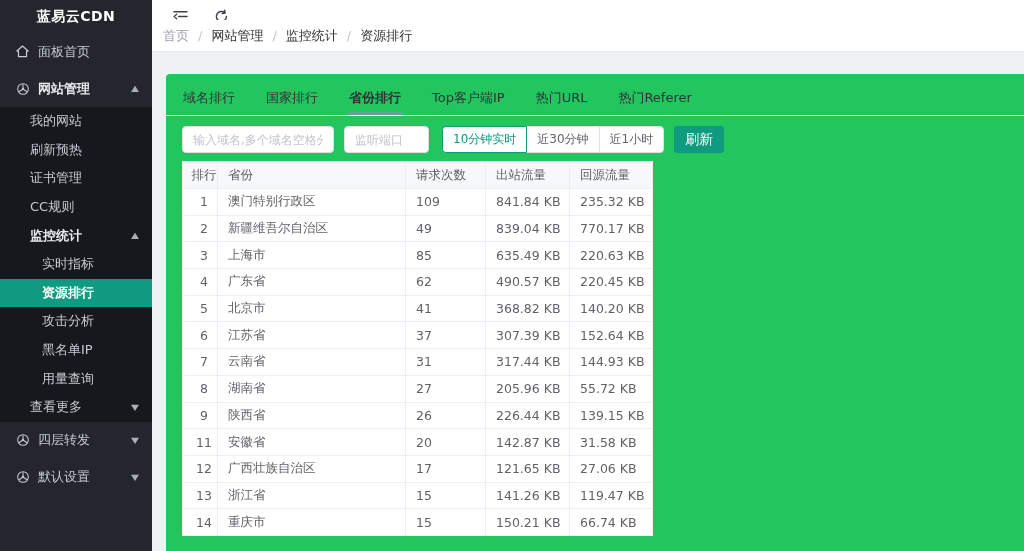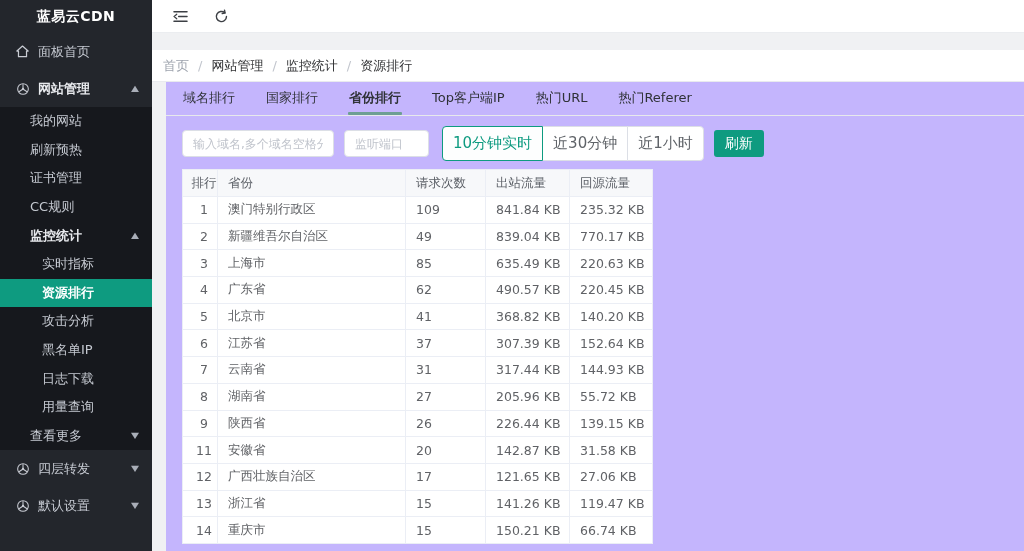--- a/index.html
+++ b/index.html
@@ -19,39 +19,39 @@
   .menu-item.lvl2 { height:28.6px; padding-left:42px; }
   .menu-item.dark { background:#16181d; }
   .menu-item.bold { font-weight:600; color:#e8eaee; }
   .menu-item.active { background:#0e9b80; color:#ffffff; font-weight:600; }
   .mi-icon { width:15px; height:15px; margin-right:8px; display:inline-flex; align-items:center; justify-content:center; flex:0 0 15px; }
   .mi-icon svg { display:block; }
   .mi-arrow { margin-left:auto; margin-right:14px; font-size:8px; color:#a9aeb8; transform:scaleX(1.3); }
   
   .topbar { position:absolute; left:152px; right:0; top:0; height:33px; background:#fff; border-bottom:1px solid #ebedf0; display:flex; align-items:center; padding-left:20px; gap:24px; z-index:4; }
   .tb-icon { width:17px; height:17px; display:inline-flex; align-items:center; justify-content:center; cursor:pointer; }
-  .breadcrumb { position:absolute; left:152px; right:0; top:50px; height:32px; background:#fff; border-bottom:1px solid #e9ebee; display:flex; align-items:center; padding-left:11px; font-size:13px; z-index:4; }
+  .breadcrumb { position:absolute; left:152px; right:0; top:20px; height:32px; background:#fff; border-bottom:1px solid #e9ebee; display:flex; align-items:center; padding-left:11px; font-size:13px; z-index:4; }
   .bc-item { color:#303133; font-weight:500; cursor:pointer; }
   .bc-item.first { color:#9da3ad; font-weight:400; }
   .bc-sep { color:#c0c4cc; margin:0 9px; font-weight:400; }
   
-  .card { position:absolute; left:166px; top:74px; right:0; bottom:0; background:#c4b5fd; border-radius:4px 0 0 0; padding:14px 16px 0 16px; }
+  .card { position:absolute; left:166px; top:74px; right:0; bottom:0; background:#22c55e; border-radius:4px 0 0 0; padding:14px 16px 0 16px; }
   .tabs-wrap { margin:0 -16px; padding:0 16px; border-bottom:1px solid #e7e9ec; }
   .tabs { display:flex; gap:29px; }
   .tab { font-size:13px; color:#2f3237; padding:1px 1px 8px 1px; position:relative; cursor:pointer; }
   .tab.active { font-weight:600; }
   .tab.active::after { content:""; position:absolute; left:0; right:0; bottom:0; height:3px; background:#6d9e94; border-radius:1px; }
   
   .filter-row { margin-top:10px; display:flex; align-items:center; }
   .f-input { height:27px; border:1px solid #dcdfe6; border-radius:4px; padding:0 10px; font-size:12px; color:#333; outline:none; font-family:inherit; }
   .f-input::placeholder { color:#c0c4cc; }
   .f-input.domain { width:152px; margin-right:10px; }
   .f-input.port { width:85px; margin-right:13px; }
   .btn-group { display:inline-flex; }
-  .tbtn { height:35px; padding:0 10px; font-size:15px; background:#fff; border:1px solid #dcdfe6; color:#5f6368; cursor:pointer; margin-left:-1px; position:relative; font-family:inherit; }
+  .tbtn { height:27px; padding:0 10px; font-size:12px; background:#fff; border:1px solid #dcdfe6; color:#5f6368; cursor:pointer; margin-left:-1px; position:relative; font-family:inherit; }
   .tbtn:first-child { border-radius:4px 0 0 4px; margin-left:0; }
   .tbtn:last-child { border-radius:0 4px 4px 0; }
   .tbtn.active { color:#0e9b80; border-color:#0e9b80; z-index:2; background:#fdfefe; }
   .refresh-btn { margin-left:10px; height:27px; padding:0 11px; background:#0e9b80; color:#fff; border:none; border-radius:3px; font-size:14px; cursor:pointer; font-family:inherit; }
   
   .rank-table { margin-top:8px; border-collapse:collapse; table-layout:fixed; width:470px; }
   .rank-table th, .rank-table td { border:1px solid #ebeef5; font-weight:400; font-size:12.5px; text-align:left; padding:0 0 0 10px; overflow:hidden; white-space:nowrap; }
   .rank-table th { height:27px; background:#f7f8fa; color:#5b5f66; }
   .rank-table td { height:26.7px; color:#606266; background:#fff; }
   .rank-table th.c0, .rank-table td.c0 { text-align:center; padding-left:8px; }
@@ -101,23 +101,20 @@
         <span class="mi-label">实时指标</span>
       </div>
       <div class="menu-item lvl2 dark active">
         <span class="mi-label">资源排行</span>
       </div>
       <div class="menu-item lvl2 dark">
         <span class="mi-label">攻击分析</span>
       </div>
       <div class="menu-item lvl2 dark">
         <span class="mi-label">黑名单IP</span>
-      </div>
-      <div class="menu-item lvl2 dark">
-        <span class="mi-label">日志下载</span>
       </div>
       <div class="menu-item lvl2 dark">
         <span class="mi-label">用量查询</span>
       </div>
       <div class="menu-item lvl1 dark">
         <span class="mi-label">查看更多</span>
         <span class="mi-arrow">▼</span>
       </div>
       <div class="menu-item lvl0">
         <span class="mi-icon">

